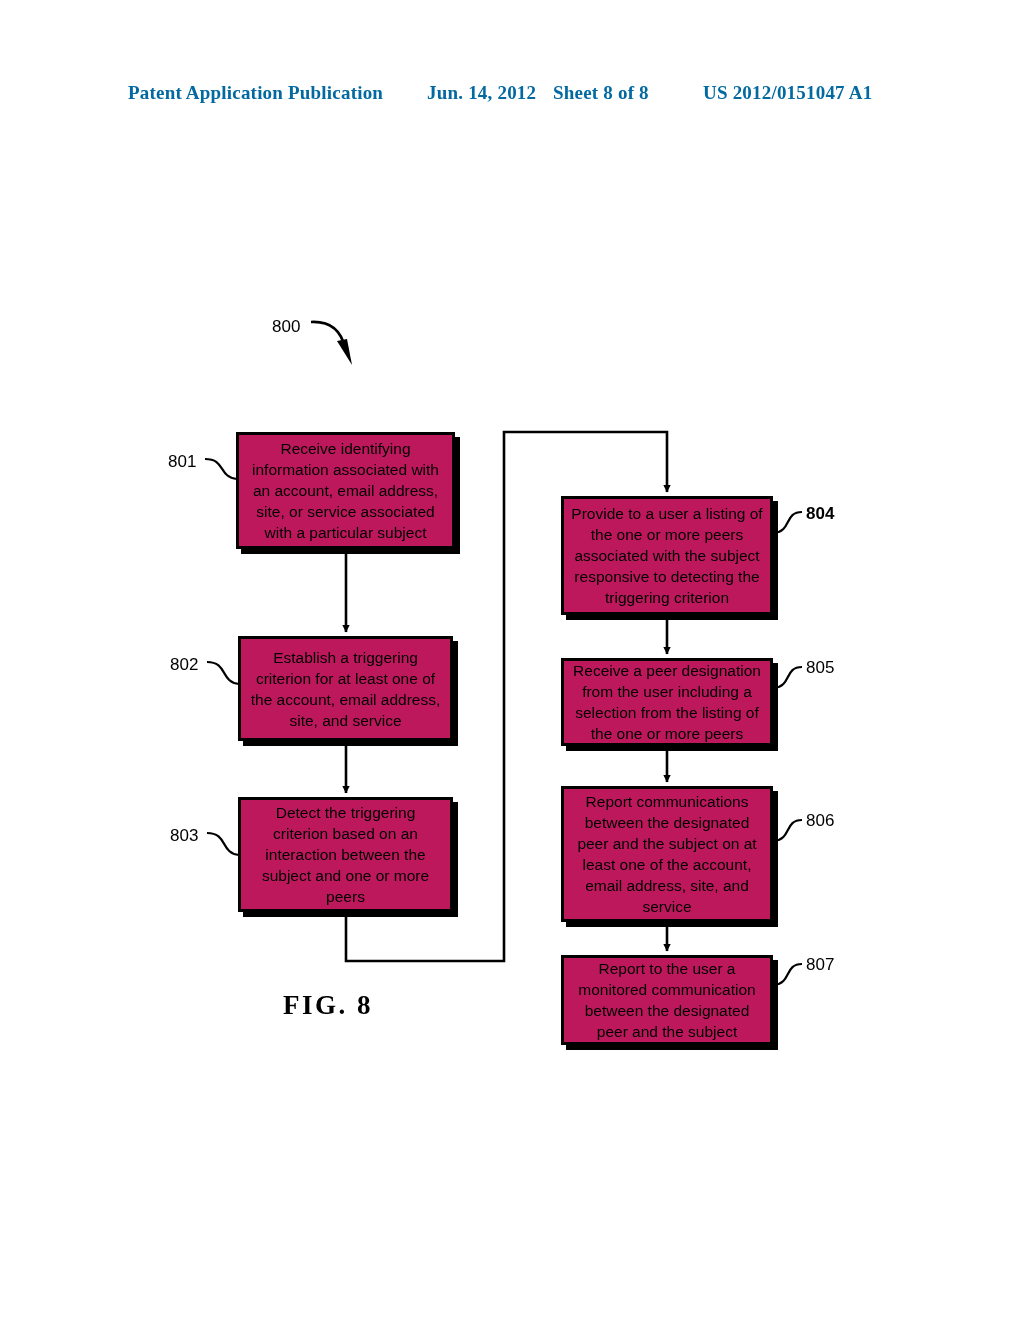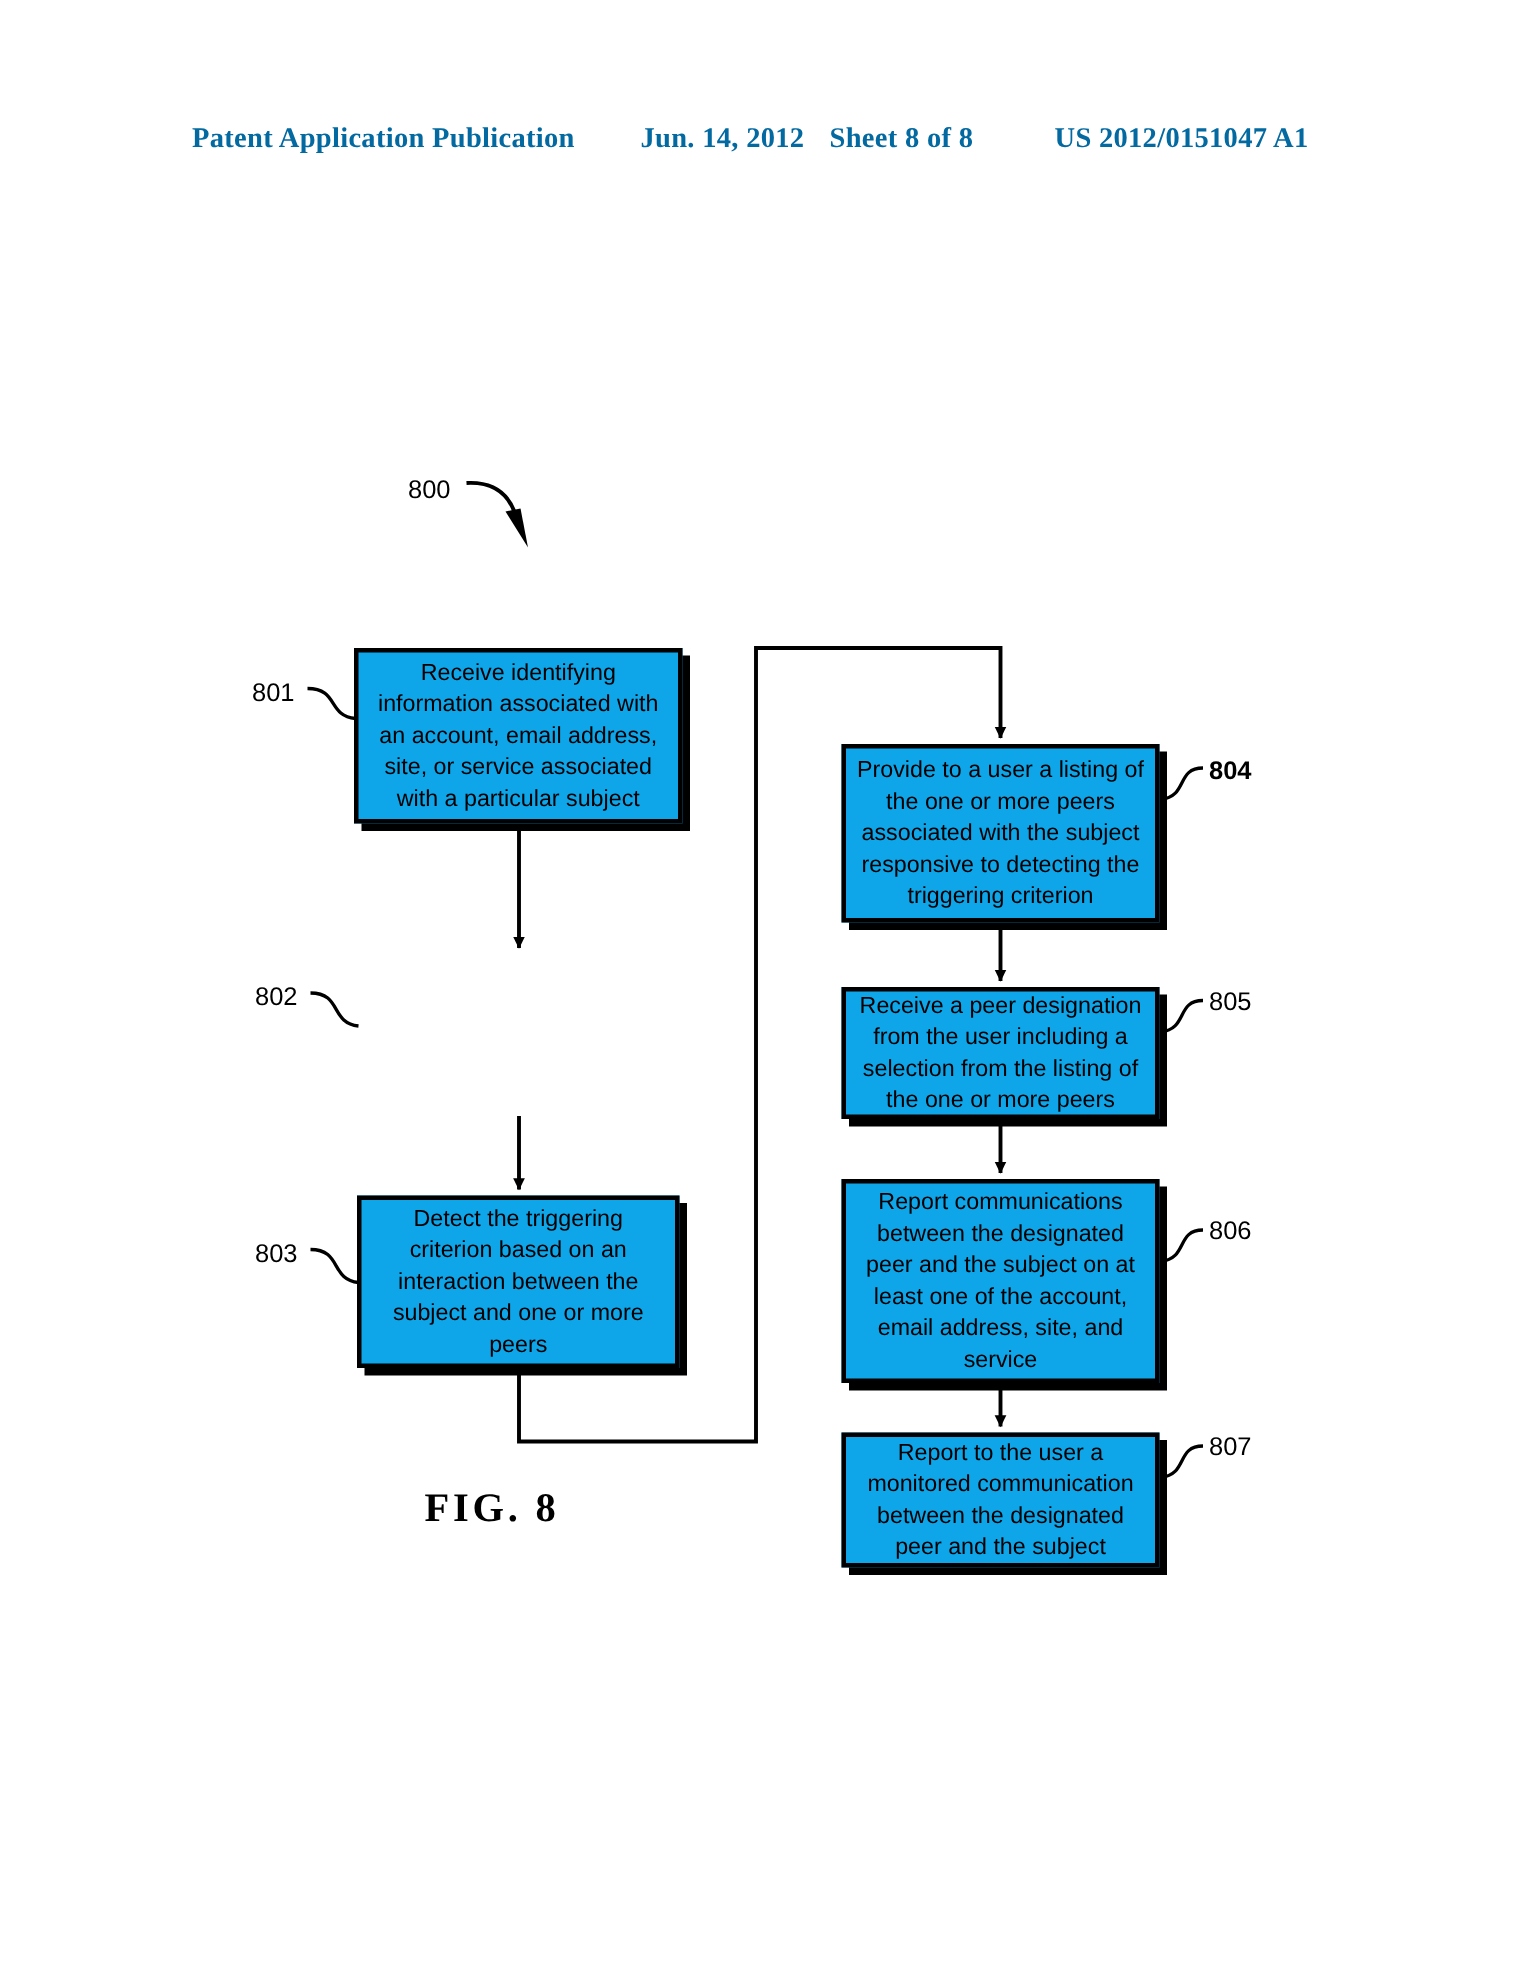--- a/index.html
+++ b/index.html
@@ -69,21 +69,21 @@
     top: 0;
     width: 1024px;
     height: 1320px;
     pointer-events: none;
   }
 
   
   .proc-box {
     position: absolute;
     box-sizing: border-box;
-    background: #0ea5e9;
+    background: #be185d;
     border: 3px solid #000000;
     box-shadow: 5px 5px 0 0 #000000;
     display: flex;
     align-items: center;
     justify-content: center;
     z-index: 3;
   }
   .proc-box .box-text {
     display: block;
     width: 100%;
@@ -189,20 +189,26 @@
     <line x1="667" y1="925" x2="667" y2="951" stroke="#000000" stroke-width="2.6" marker-end="url(#arrowhead)"></line>
   </svg>
 
   <div class="proc-box" id="box-801">
     <span class="box-text">Receive identifying
 information associated with
 an account, email address,
 site, or service associated
 with a particular subject</span>
   </div>
+  <div class="proc-box" id="box-802">
+    <span class="box-text">Establish a triggering
+criterion for at least one of
+the account, email address,
+site, and service</span>
+  </div>
   <div class="proc-box" id="box-803">
     <span class="box-text">Detect the triggering
 criterion based on an
 interaction between the
 subject and one or more
 peers</span>
   </div>
   <div class="proc-box" id="box-804">
     <span class="box-text">Provide to a user a listing of
 the one or more peers

